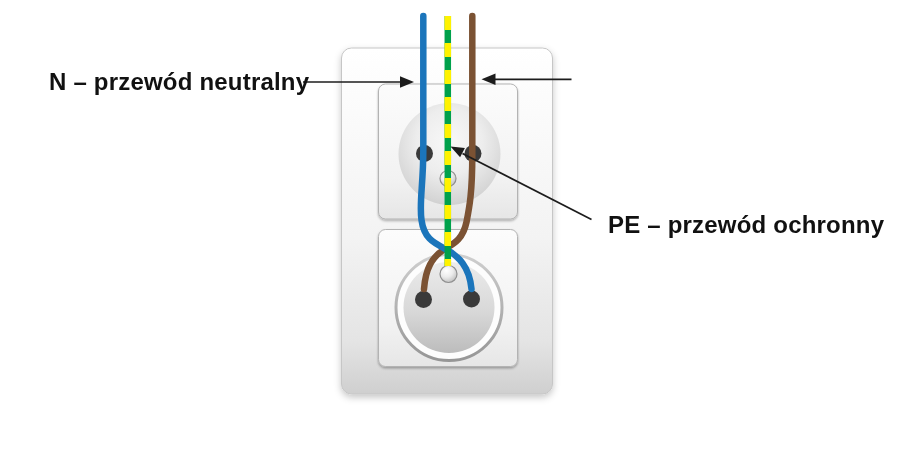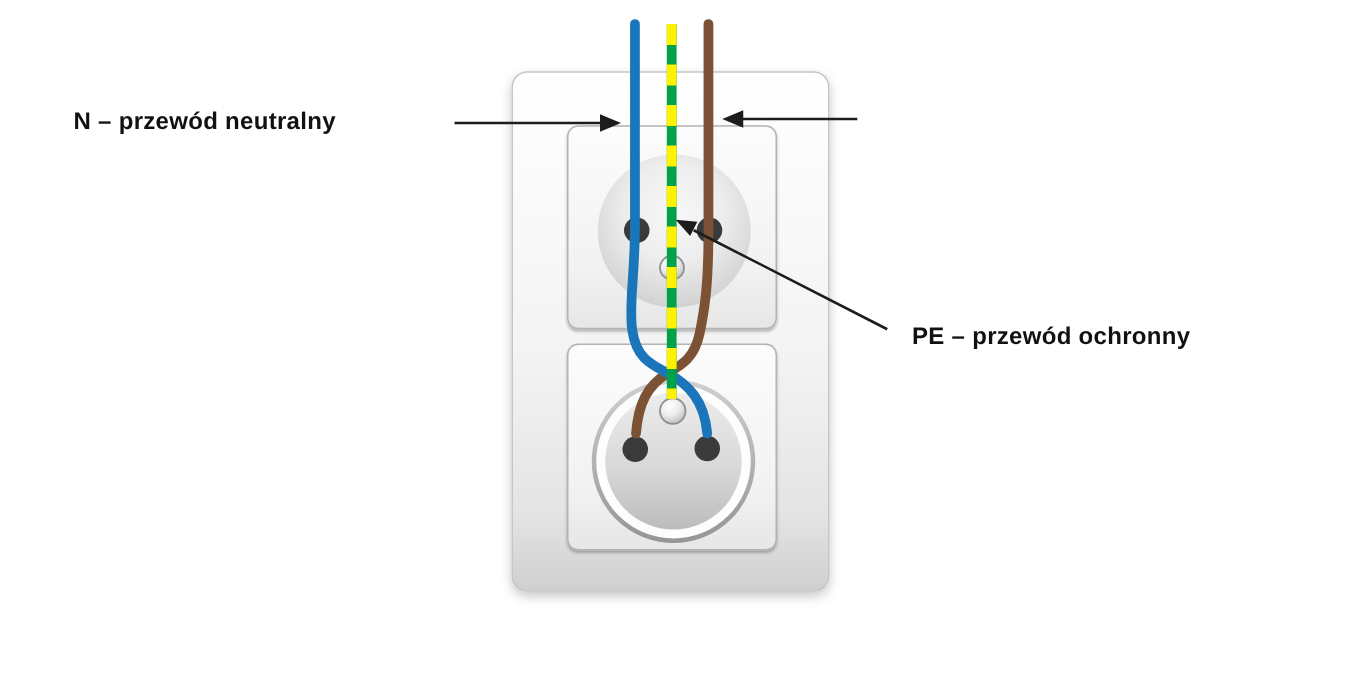--- a/index.html
+++ b/index.html
@@ -17,21 +17,21 @@
     font-family: "Liberation Sans", sans-serif;
   }
   .diagram-svg {
     position: absolute;
     left: 0;
     top: 0;
   }
   .wire-label {
     position: absolute;
     font-weight: 700;
-    font-size: 16px;
+    font-size: 24px;
     line-height: 26px;
     letter-spacing: 0.2px;
     white-space: nowrap;
     color: #111111;
   }
   .label-neutral  { left: 49px;  top: 69px;  }
   .label-phase    { left: 590px; top: 68px;  }
   .label-pe       { left: 608px; top: 212px; }
 </style>
 </head>

